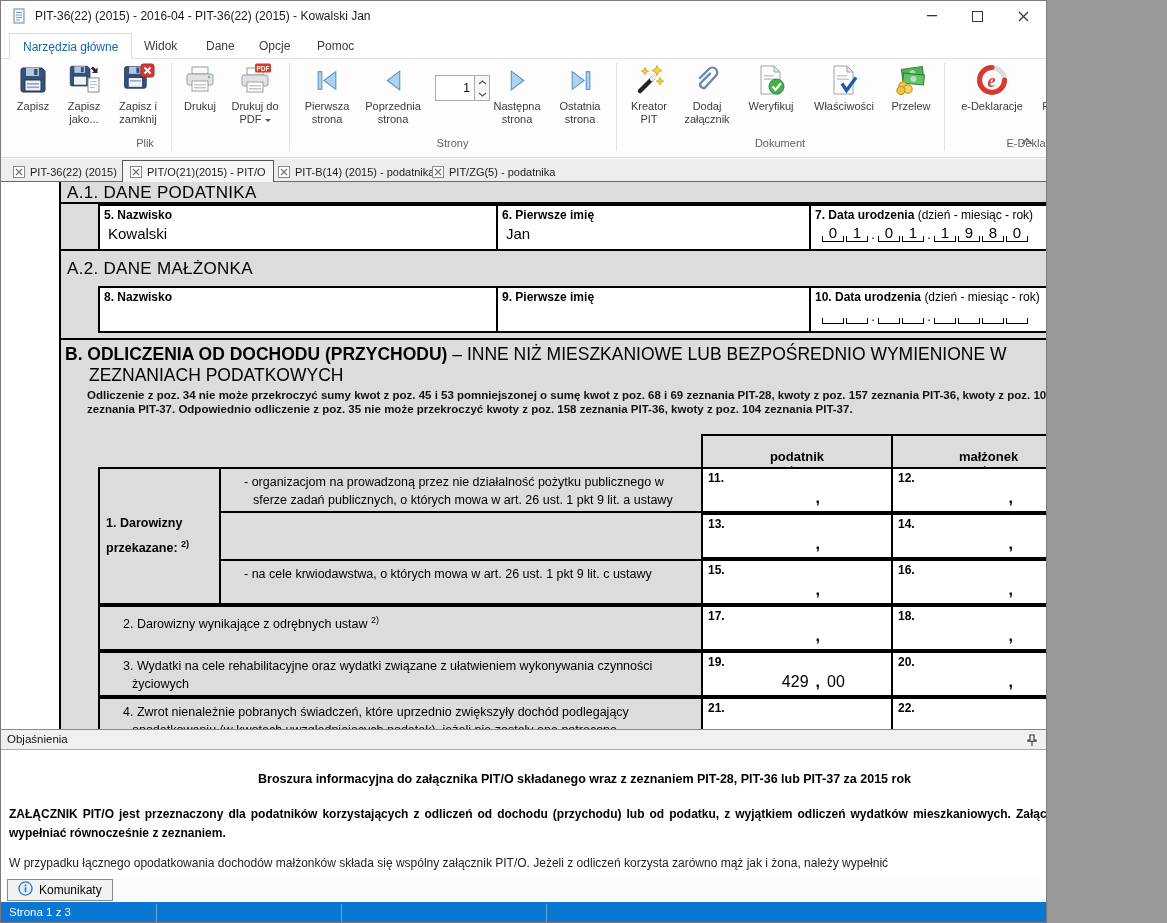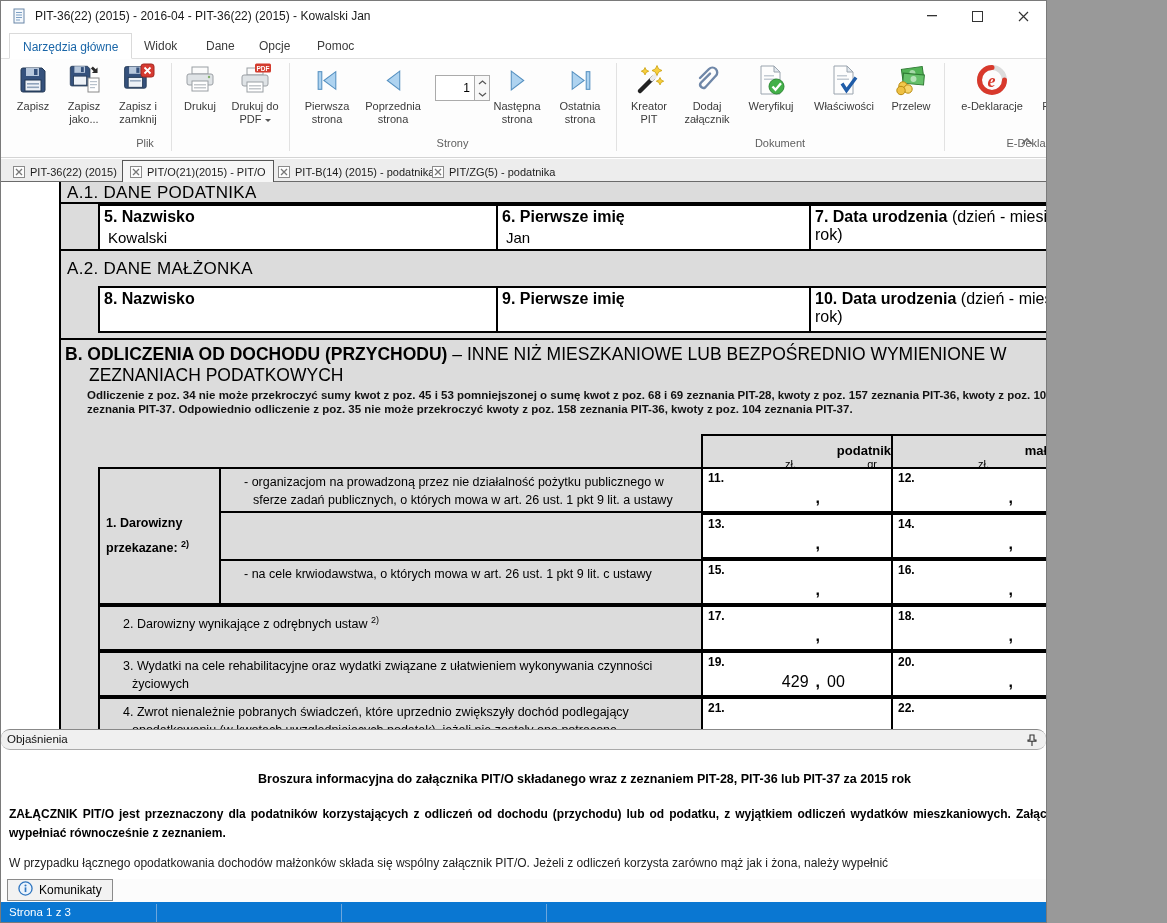--- a/index.html
+++ b/index.html
@@ -40,52 +40,52 @@
   .dtab.active{top:1px;height:22px;background:#f6f6f6;border:1px solid #565656;border-bottom:none;box-sizing:border-box;}
   .cbox{width:12px;height:12px;border:1px solid #8a8a8a;background:#fdfdfd;display:flex;align-items:center;justify-content:center;box-sizing:border-box;}
 
   
   .viewer{position:absolute;top:181px;left:0;width:1167px;height:547px;background:#fff;overflow:hidden;}
   .paper{position:absolute;left:58px;top:0;width:1029px;height:620px;background:#dcdcdc;
          border-left:2px solid #000;border-right:2px solid #000;box-sizing:border-box;}
   .hrule{position:absolute;left:0;width:100%;height:2px;background:#000;}
   .sec-title{position:absolute;left:6px;font-size:17px;letter-spacing:.3px;color:#000;white-space:nowrap;}
   .fcell{position:absolute;background:#fff;border:2px solid #000;box-sizing:border-box;overflow:hidden;}
-  .flab{font-size:16px;font-weight:bold;padding:2px 0 0 4px;}
+  .flab{font-size:12px;font-weight:bold;padding:2px 0 0 4px;}
   .flab .hint{font-weight:normal;}
   .fval{font-size:15px;padding:3px 0 0 8px;min-height:18px;}
   .digits{display:flex;margin:2px 0 0 10px;align-items:flex-end;}
   .dslot{width:24px;height:18px;position:relative;text-align:center;font-size:15px;line-height:17px;}
   .dslot::after{content:"";position:absolute;left:1px;right:1px;bottom:0;height:5px;
                 border-left:1px solid #000;border-right:1px solid #000;border-bottom:1px solid #000;}
   .dsep{width:8px;text-align:center;font-size:13px;line-height:15px;}
   .b-head{position:absolute;left:4px;top:162px;width:920px;font-size:17.5px;line-height:21px;padding-left:24px;text-indent:-24px;}
   .b-head .bb{font-weight:bold;}
   .b-note{position:absolute;left:26px;top:206px;width:985px;font-size:11.5px;line-height:14px;color:#111;font-weight:bold;}
   .tcell{position:absolute;border:2px solid #000;box-sizing:border-box;background:#dcdcdc;overflow:hidden;}
   .tcell.white{background:#fff;}
-  .thname{font-weight:bold;font-size:13px;text-align:right;margin-top:7px;}
+  .thname{font-weight:bold;font-size:13px;text-align:center;margin-top:13px;}
   .thunits{position:relative;height:14px;font-size:11px;}
   .thunits .u-zl{position:absolute;right:95px;top:0;}
   .thunits .u-gr{position:absolute;right:14px;top:0;}
   .desc{font-weight:normal;font-size:12.5px;line-height:18px;padding:4px 23px;}
   .desc .dtext{display:block;padding-left:9px;text-indent:-9px;}
   .lab1{display:flex;flex-direction:column;justify-content:center;gap:9px;padding-left:6px;font-weight:bold;font-size:12.5px;height:100%;box-sizing:border-box;}
   .amt .num{position:absolute;left:5px;top:2px;font-weight:bold;font-size:12px;}
   .amt .val{position:absolute;right:42px;bottom:4px;font-size:16px;display:flex;align-items:baseline;}
   .amt .val .comma{margin:0 7px;font-weight:bold;}
   .amt .val .gr{min-width:22px;}
   sup{font-size:9px;}
   .vscroll{position:absolute;left:1148px;top:0;width:16px;height:547px;background:#f0f0f0;}
   .vs-up{position:absolute;left:0;top:0;width:16px;height:17px;display:flex;align-items:center;justify-content:center;}
   .vs-thumb{position:absolute;left:1px;top:144px;width:14px;height:403px;background:#cdcdcd;}
 
   
   .panel-bar{position:absolute;top:728px;left:0;width:100%;height:21px;background:#f0f0f0;
-             border-top:1px solid #888;border-bottom:1px solid #aaa;box-sizing:border-box;border-radius:9px;}
+             border-top:1px solid #888;border-bottom:1px solid #aaa;box-sizing:border-box;}
   .panel-bar .t{position:absolute;left:6px;top:3px;font-size:11.5px;color:#111;}
   .pin{position:absolute;right:8px;top:3px;}
   .panel-body{position:absolute;top:749px;left:0;width:1167px;height:129px;background:#fff;overflow:hidden;}
   .p-head{margin:22px 60px 0;text-align:center;font-weight:bold;font-size:12.5px;}
   .p1{margin:19px 20px 0 8px;font-weight:bold;font-size:12px;line-height:19px;text-align:justify;}
   .p2{margin:11px 20px 0 8px;font-size:12px;line-height:18px;text-align:justify;color:#222;}
   .pscroll{position:absolute;right:0;top:0;width:16px;height:129px;background:#f7f7f7;}
   .ps-up{position:absolute;top:2px;left:0;width:16px;height:14px;display:flex;align-items:center;justify-content:center;}
   .ps-dn{position:absolute;bottom:2px;left:0;width:16px;height:14px;display:flex;align-items:center;justify-content:center;}
 

